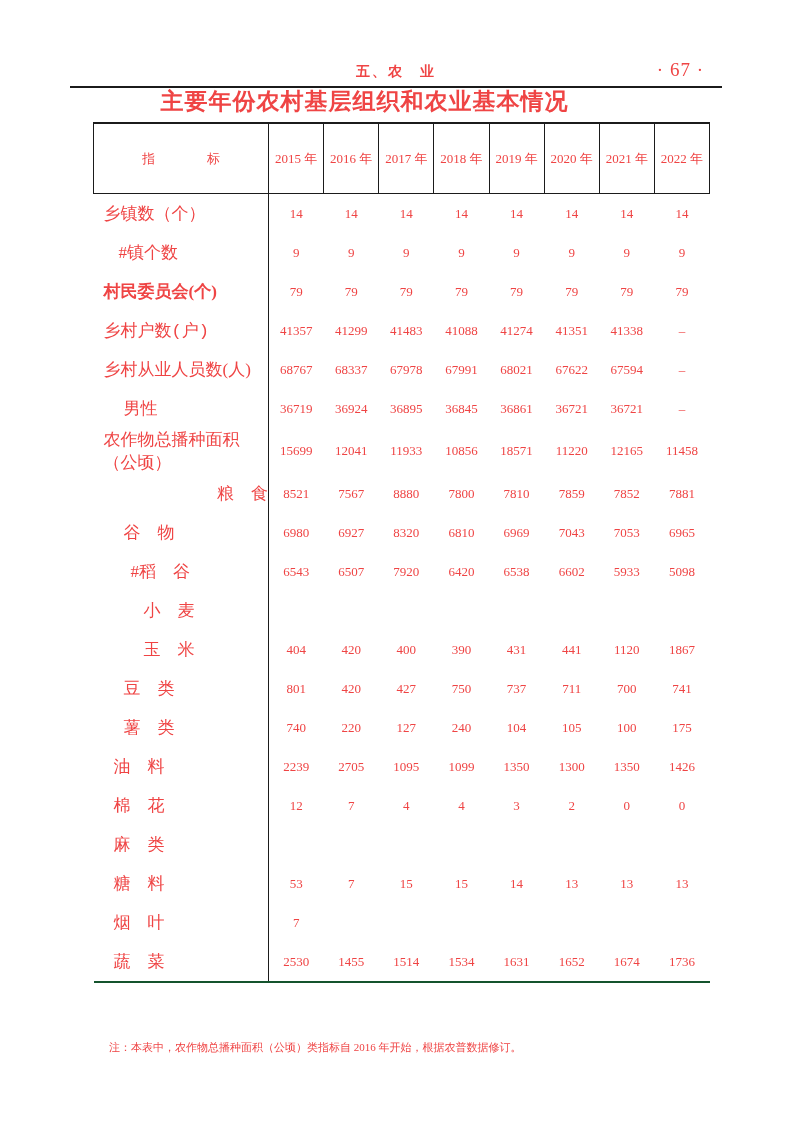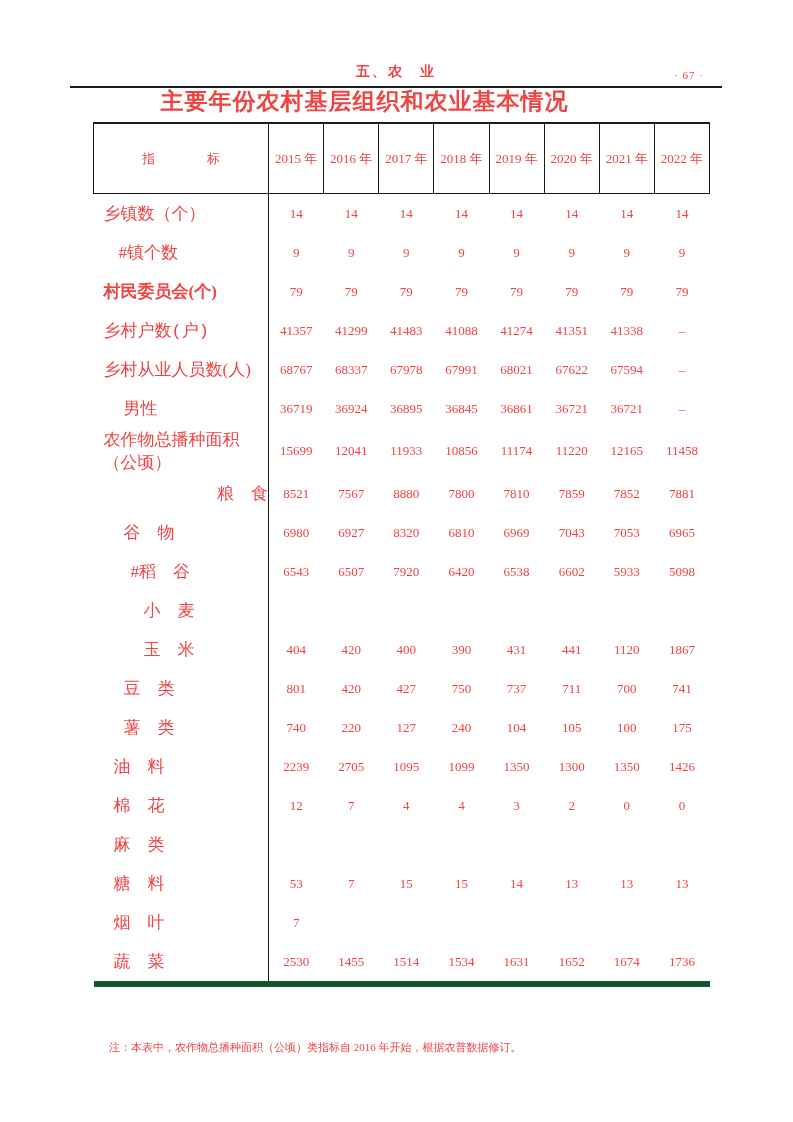--- a/index.html
+++ b/index.html
@@ -25,21 +25,21 @@
     position: absolute;
     left: 0; right: 0; bottom: 5px;
     text-align: center;
     font-size: 14px;
     font-weight: 700;
     letter-spacing: 2px;
   }
   .rh-pagenum {
     position: absolute;
     right: 18px; bottom: 5px;
-    font-size: 11px;
+    font-size: 19px;
     letter-spacing: 1px;
   }
 
   
   .doc-title {
     position: absolute;
     top: 86px; left: 0;
     width: 729px;
     margin: 0;
     text-align: center;
@@ -48,21 +48,21 @@
     letter-spacing: 1px;
   }
 
   
   table.stat-table {
     position: absolute;
     top: 122px; left: 93px;
     width: 617px;
     border-collapse: collapse;
     table-layout: fixed;
-    border-bottom: 6px solid #14532d;
+    border-bottom: 2px solid #14532d;
   }
   table.stat-table col.stub-col { width: 175px; }
   thead th {
     height: 69px;
     border: 1px solid #1b1b1b;
     border-top: 2px solid #1b1b1b;
     font-weight: 400;
     font-size: 13px;
     text-align: center;
     vertical-align: middle;
@@ -187,21 +187,21 @@
           <td>36721</td>
           <td>36721</td>
           <td>–</td>
         </tr>
         <tr>
           <td class="row-label" style="padding-left: 10px;">农作物总播种面积（公顷）</td>
           <td>15699</td>
           <td>12041</td>
           <td>11933</td>
           <td>10856</td>
-          <td>11174</td>
+          <td>18571</td>
           <td>11220</td>
           <td>12165</td>
           <td>11458</td>
         </tr>
         <tr>
           <td class="row-label" style="padding-left: 20px; text-align: right;">粮　食</td>
           <td>8521</td>
           <td>7567</td>
           <td>8880</td>
           <td>7800</td>

